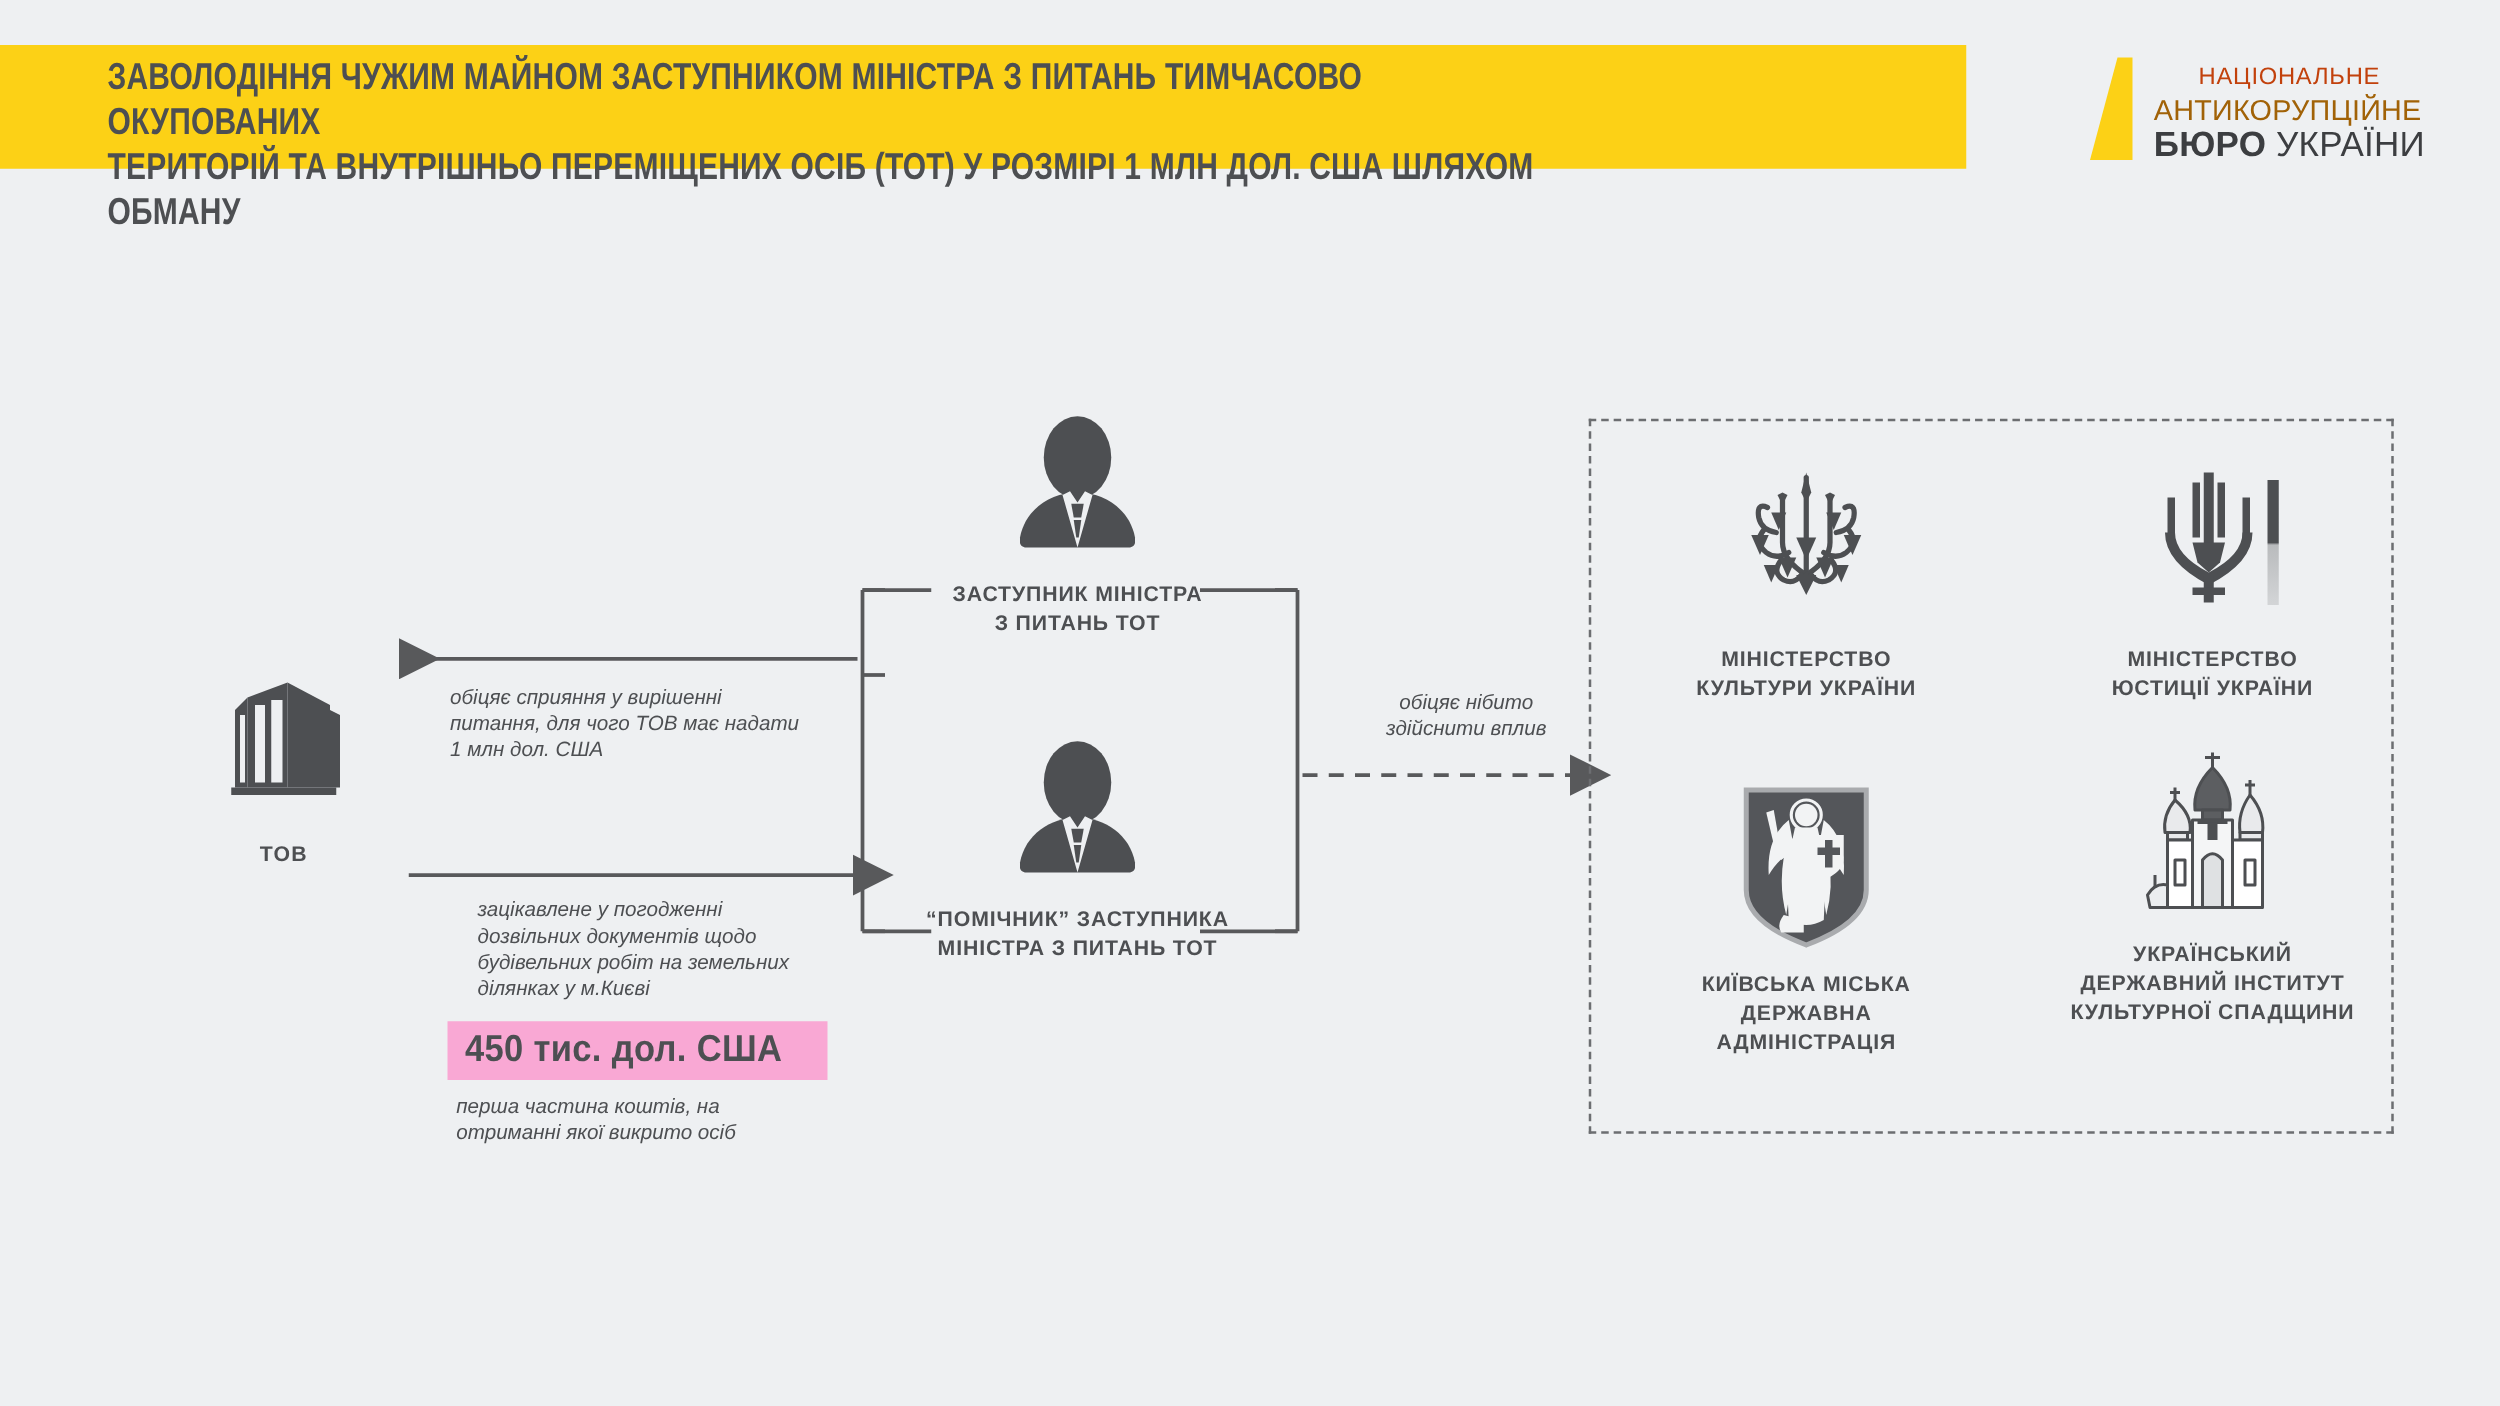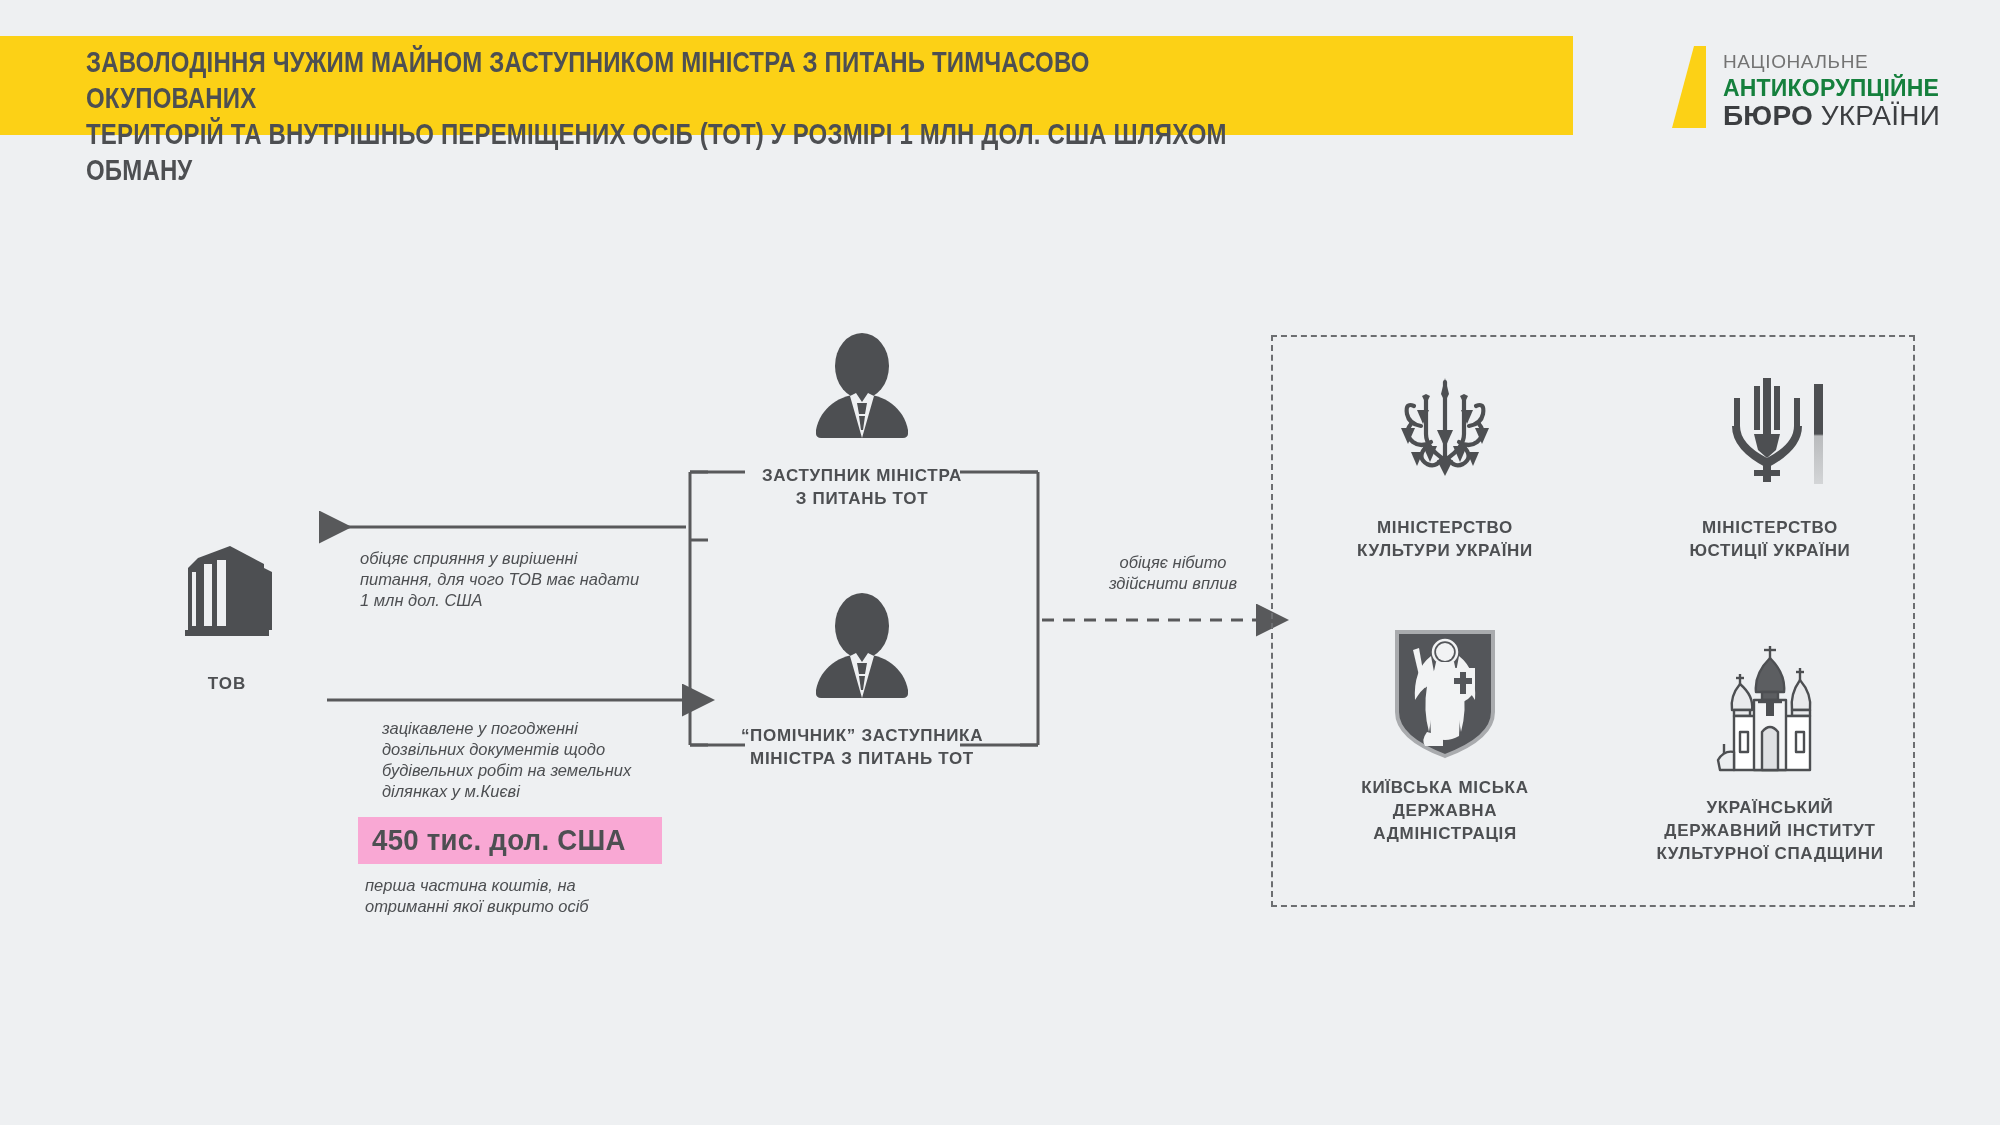--- a/index.html
+++ b/index.html
@@ -27,22 +27,22 @@
     color:#4d4f52;
     transform:scaleX(.80);
     transform-origin:left top;
     white-space:pre-line;
   }
 
   
   .logo{position:absolute;left:1672px;top:46px;display:flex;align-items:flex-start;gap:17px;}
   .logo-mark{width:34px;height:82px;}
   .logo-text{display:flex;flex-direction:column;justify-content:center;padding-top:4px;}
-  .logo-l1{font-size:19px;letter-spacing:.6px;color:#737373;line-height:24px;}
-  .logo-l2{font-size:23px;font-weight:bold;letter-spacing:.2px;color:#15803d;line-height:28px;}
+  .logo-l1{font-size:19px;letter-spacing:.6px;color:#c2410c;line-height:24px;text-align:center;}
+  .logo-l2{font-size:23px;font-weight:normal;letter-spacing:.2px;color:#a16207;line-height:28px;}
   .logo-l3{font-size:28px;letter-spacing:.2px;color:#3c3e41;line-height:28px;}
   .logo-l3 b{font-weight:bold;}
 
   
   .node-label{
     text-align:center;font-weight:bold;font-size:17px;line-height:23px;
     letter-spacing:.7px;color:#4d4f52;white-space:pre-line;
   }
   .italic-note{
     font-style:italic;font-size:16.5px;line-height:21px;color:#4d4f52;
@@ -65,21 +65,21 @@
   .dashed-box{
     position:absolute;left:1271px;top:335px;width:644px;height:572px;
     border:2px dashed #6c6e71;box-sizing:border-box;
   }
   .inst{position:absolute;width:290px;text-align:center;}
   .inst-emblem{height:140px;display:flex;align-items:flex-end;justify-content:center;}
   .inst .node-label{margin-top:16px;}
   .inst-1{left:1300px;top:360px;}
   .inst-2{left:1625px;top:360px;}
   .inst-3{left:1300px;top:620px;}
-  .inst-4{left:1625px;top:640px;}
+  .inst-4{left:1625px;top:596px;}
 
   
   .money-chip{
     position:absolute;left:358px;top:817px;
     background:#f9a8d4;padding:6px 14px 7px 14px;display:inline-block;
   }
   .money-chip span{
     font-weight:bold;font-size:30px;letter-spacing:.3px;color:#4d4f52;
     display:block;transform:scaleX(.92);transform-origin:left center;
   }

